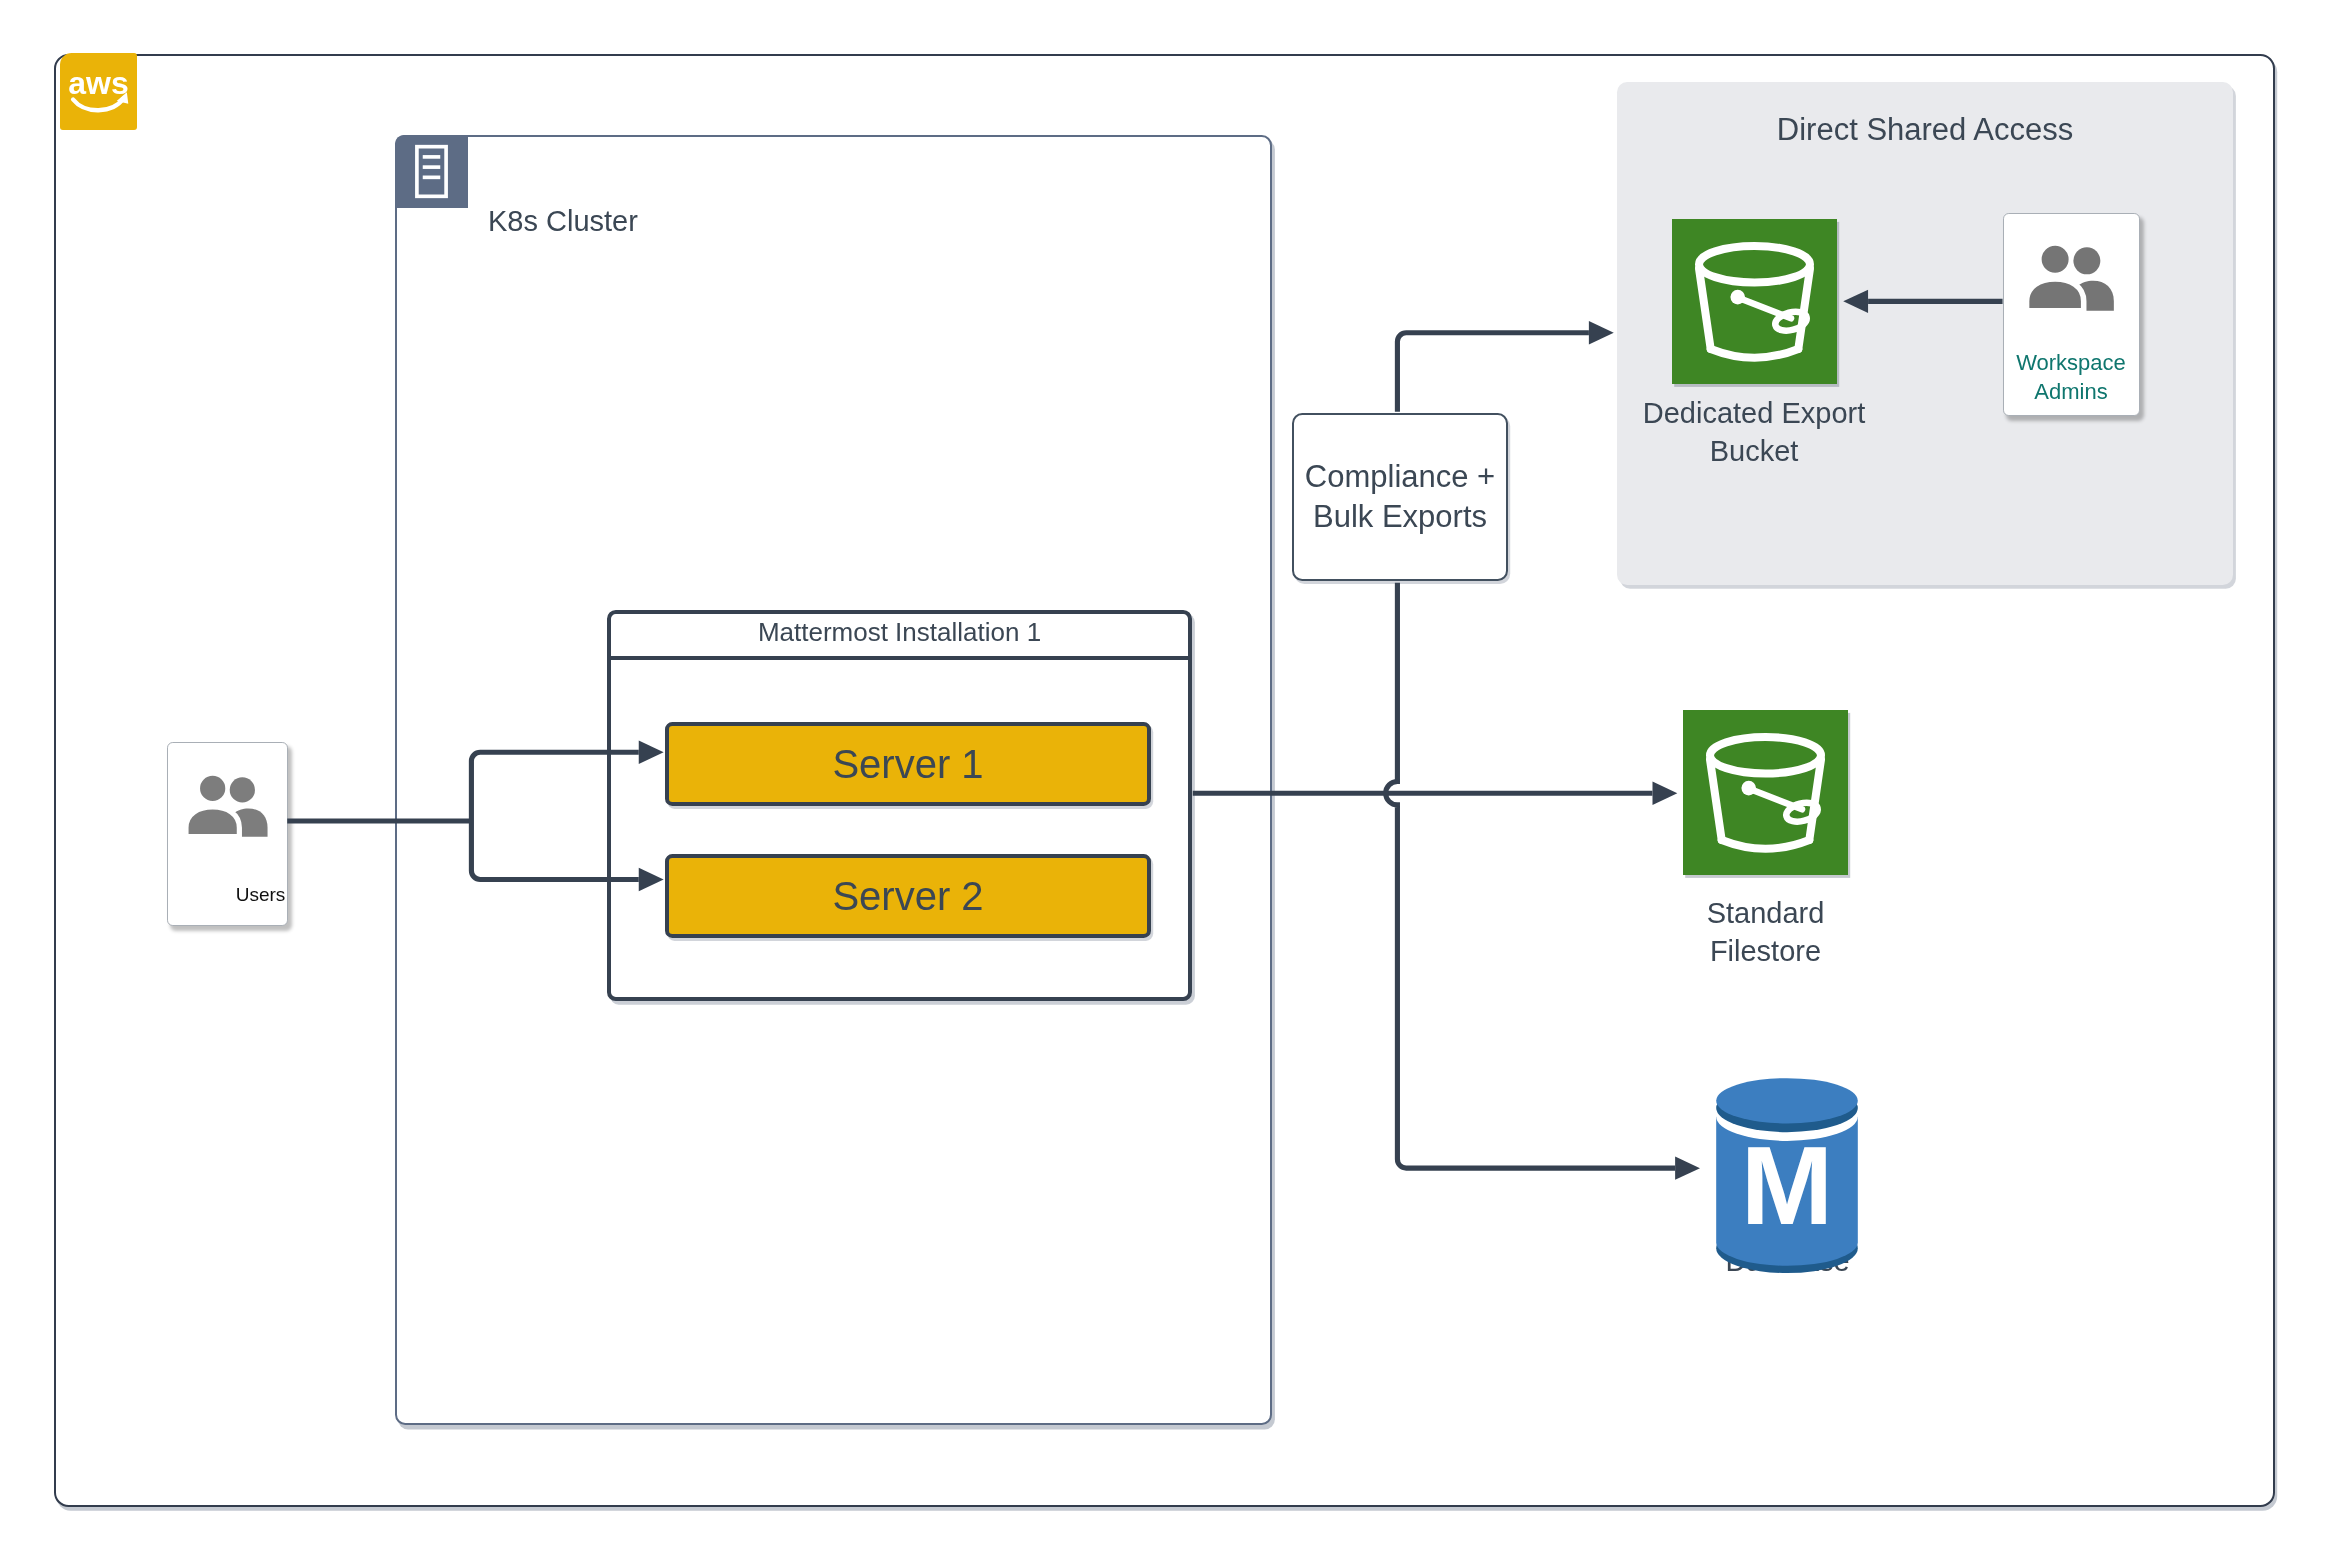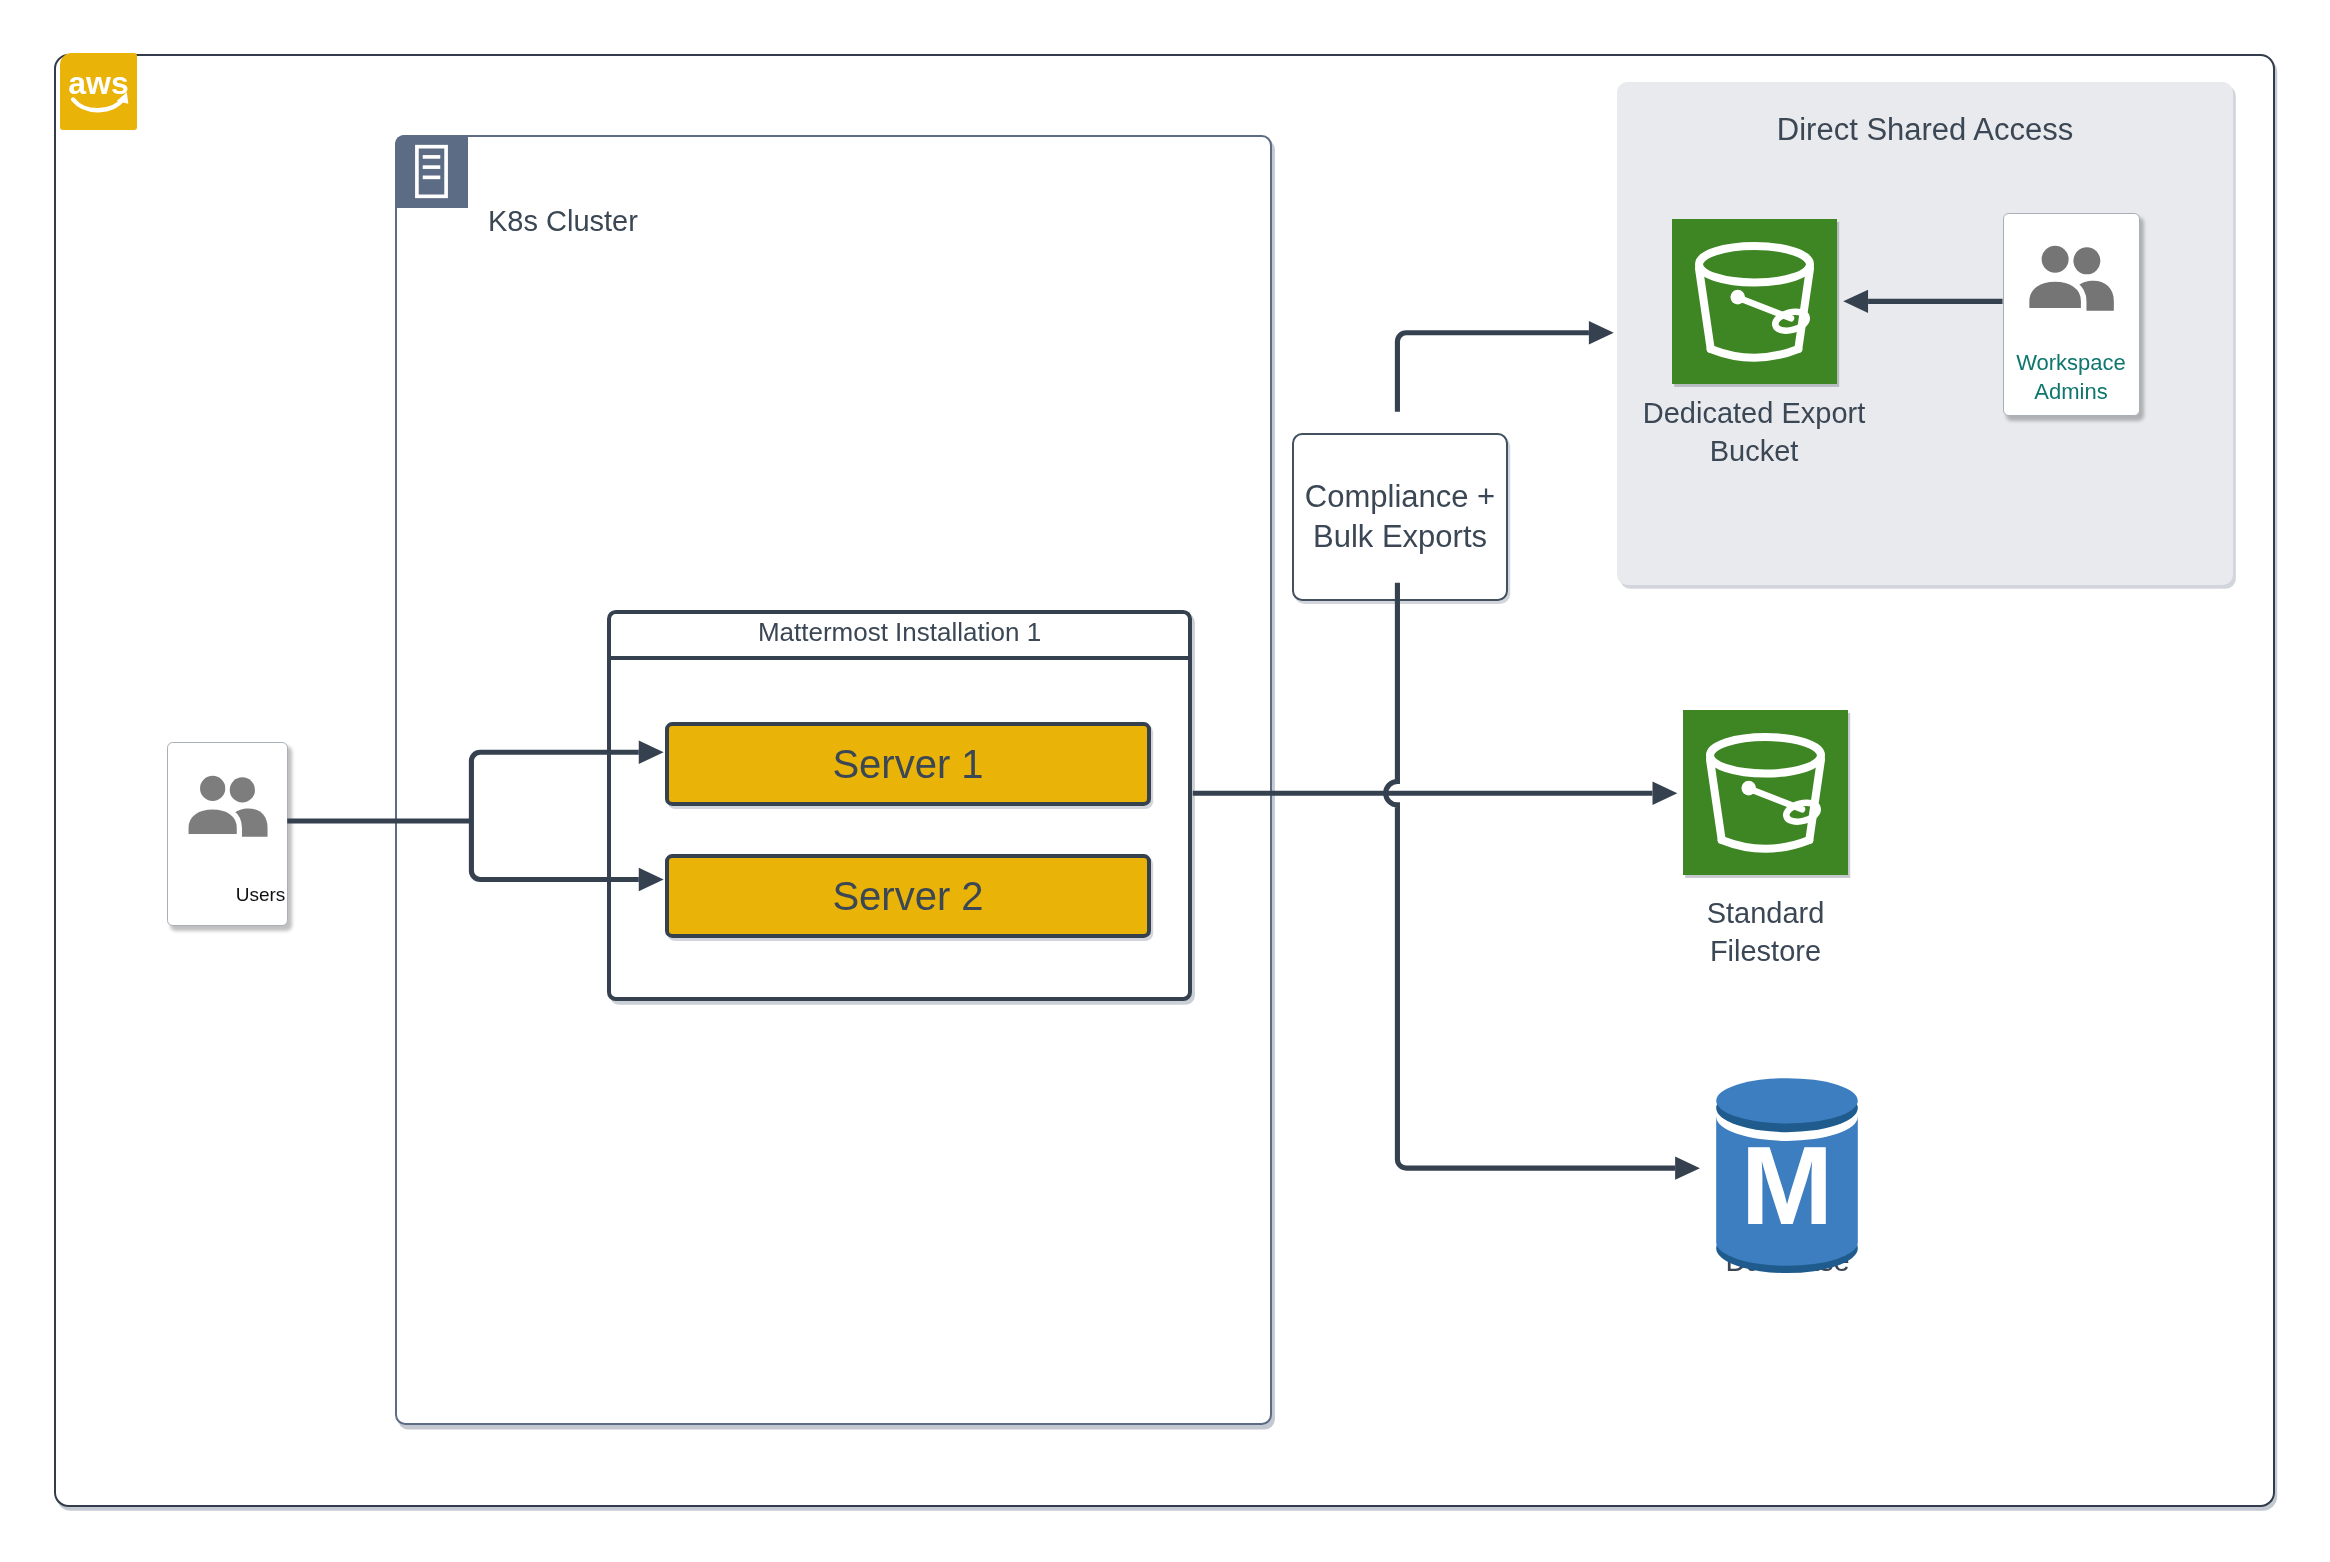--- a/index.html
+++ b/index.html
@@ -30,21 +30,21 @@
   #server-2{top:854px;}
 
   .card{background:#ffffff;border:1.5px solid #A9AFB6;border-radius:5.8px;
         box-shadow:3.7px 4.4px 3.7px rgba(0,0,0,.25);z-index:2;}
   #users-card{left:167px;top:742px;width:121px;height:184px;}
   #users-label{left:167px;top:883px;width:121px;font-size:19px;color:#111111;z-index:3;margin-left:33px;}
   #users-icon{left:183px;top:771px;width:89px;height:69px;z-index:3;}
 
   #compliance-box{left:1292px;top:413px;width:216px;height:168px;border:2.2px solid #42505F;
                   border-radius:10.2px;background:#ffffff;display:flex;align-items:center;justify-content:center;
-                  font-size:31px;color:#3B4754;box-shadow:2.2px 2.9px 0 rgba(125,135,152,.35);z-index:4;padding:0 10.2px;margin-top:20px;}
+                  font-size:31px;color:#3B4754;box-shadow:2.2px 2.9px 0 rgba(125,135,152,.35);z-index:4;padding:0 10.2px;}
 
   #dsa-panel{left:1617px;top:82px;width:616px;height:503px;background:#E9EAED;border-radius:10.2px;
              box-shadow:2.9px 3.7px 0 rgba(125,135,152,.35);z-index:1;}
   #dsa-title{left:1617px;top:110px;width:616px;font-size:31px;color:#3B4754;z-index:2;}
 
   .s3-square{width:165px;height:165px;background:#3E8624;box-shadow:2.2px 2.9px 0 rgba(90,100,115,.35);z-index:3;}
   #dedicated-bucket-icon{left:1672px;top:219px;}
   #dedicated-bucket-label{left:1619px;top:395px;width:270px;font-size:29px;color:#3B4754;z-index:2;}
 
   #admins-card{left:2003px;top:213px;width:137px;height:203px;z-index:3;}

